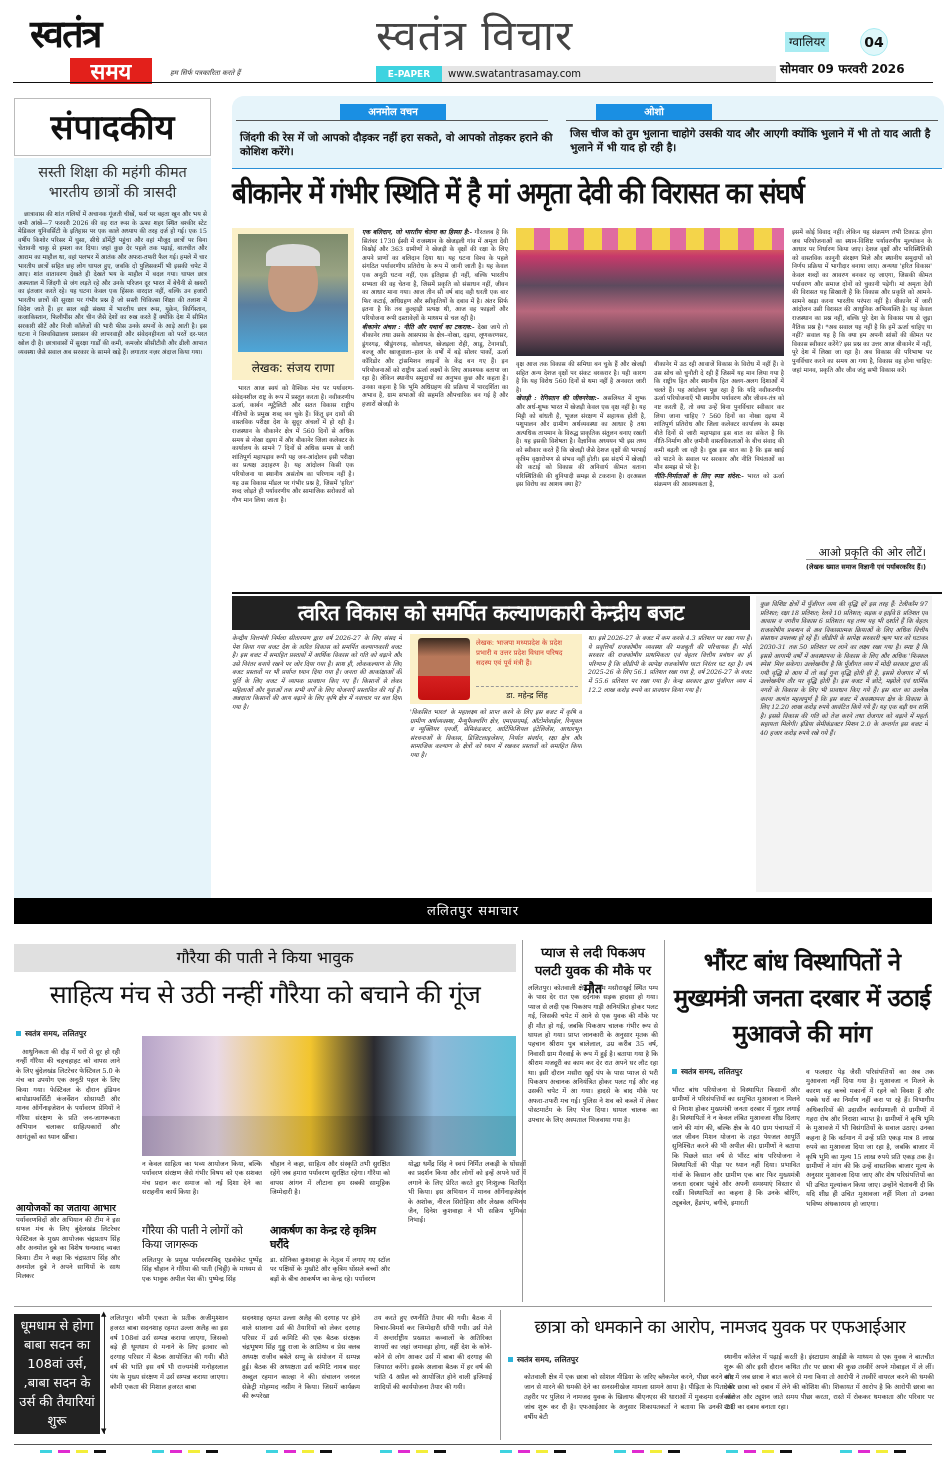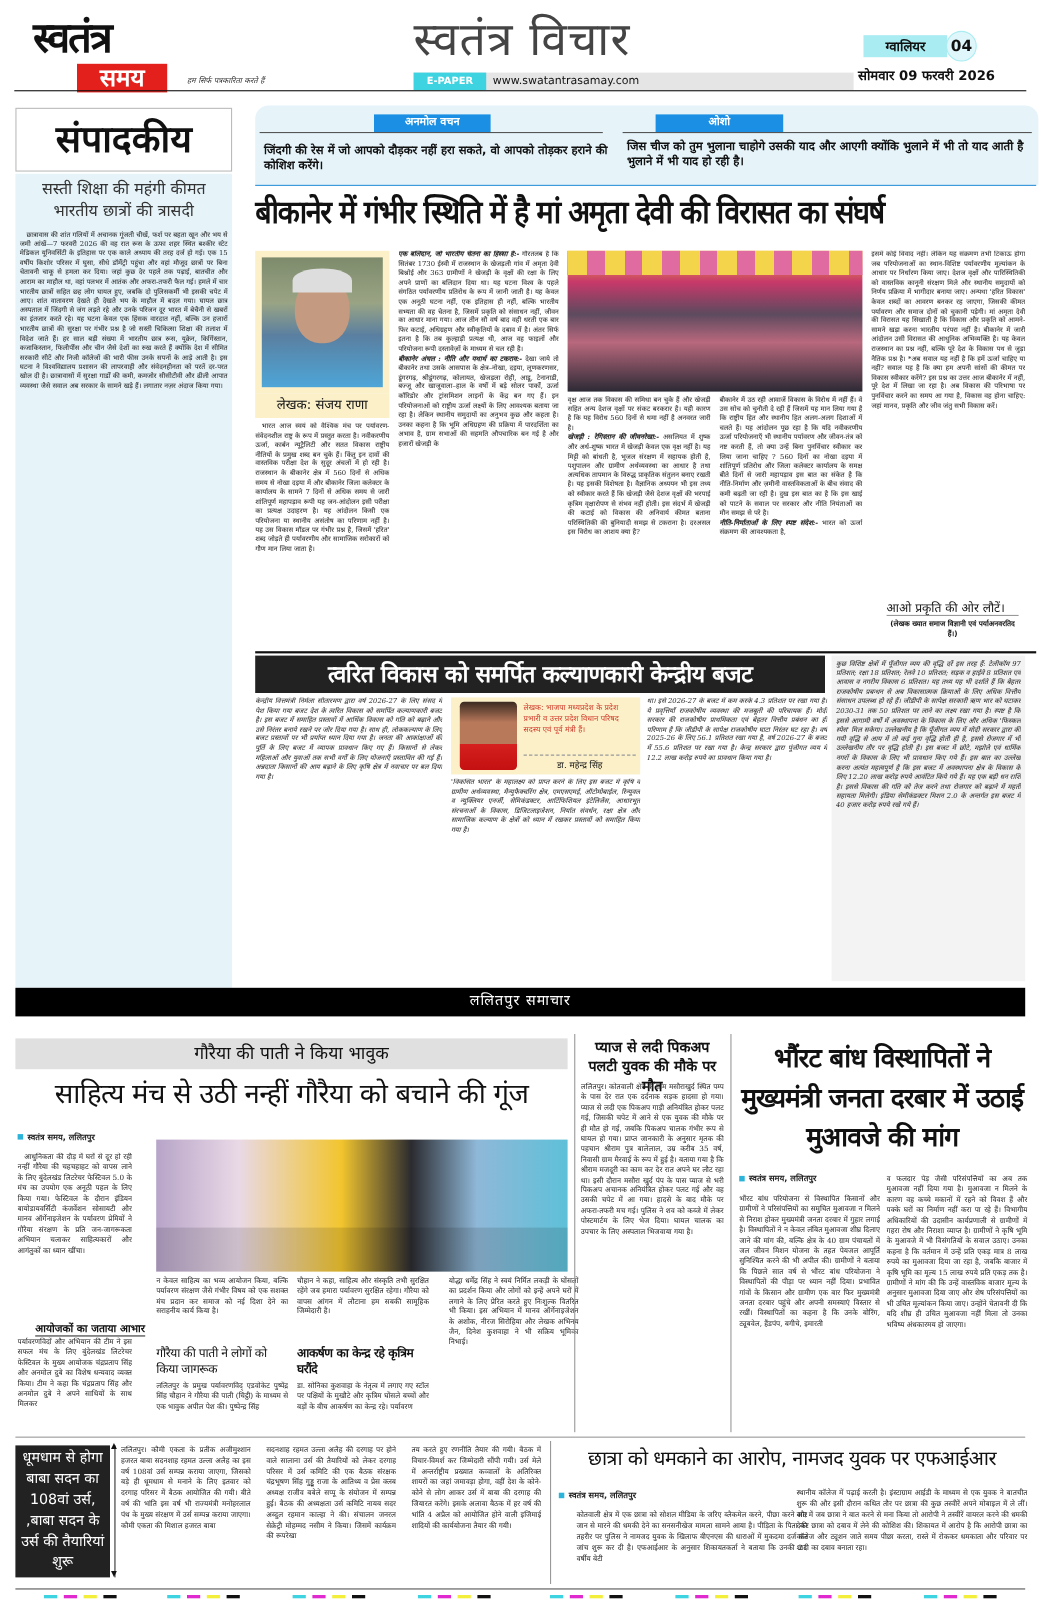--- a/index.html
+++ b/index.html
@@ -8,21 +8,21 @@
 .txt{font-family:"DejaVu Serif","Liberation Serif",serif;font-size:6.2px;line-height:8.6px;text-align:justify;color:#222;overflow:hidden}
 .txt p{text-indent:6px}
 
 .logo-top{left:30px;top:14px;font-size:38px;font-weight:900;color:#111;letter-spacing:-2px;line-height:40px;font-family:"DejaVu Serif",serif}
 .logo-red{left:70px;top:58px;width:82px;height:26px;background:#e3201b;color:#fff;font-weight:900;font-size:22px;line-height:26px;text-align:center;font-family:"DejaVu Serif",serif}
 .tagline{left:170px;top:68px;font-size:7px;font-style:italic;color:#333;font-family:"DejaVu Serif",serif}
 .paper-title{left:376px;top:12px;font-size:42px;color:#444;line-height:48px;font-family:"DejaVu Sans",sans-serif;letter-spacing:1px}
 .url-bar{left:376px;top:66px;width:400px;height:16px;background:#e5e5e5}
 .epaper{left:376px;top:66px;width:66px;height:16px;background:#3ed3e0;color:#fff;font-size:9px;font-weight:bold;text-align:center;line-height:16px}
 .url{left:448px;top:66px;font-size:10px;line-height:16px;color:#111}
-.city{left:785px;top:32px;height:20px;padding:0 20px;background:#a9ecf2;font-size:12px;font-weight:bold;line-height:20px}
+.city{left:785px;top:32px;height:20px;padding:0 4px;background:#a9ecf2;font-size:12px;font-weight:normal;line-height:20px}
 .pgno{left:860px;top:28px;width:28px;height:28px;border-radius:50%;background:#dff7fa;border:1px solid #a9ecf2;font-size:14px;font-weight:bold;text-align:center;line-height:26px}
 .date{left:780px;top:60px;font-size:12px;font-weight:bold;white-space:nowrap}
 .mast-rule{left:13px;top:82px;width:920px;height:1px;background:#111}
 
 .ed-box{left:14px;top:98px;width:197px;height:58px;border:1px solid #bbb;background:#fff}
 .ed-title{left:14px;top:100px;width:197px;text-align:center;font-size:34px;font-weight:900;font-family:"DejaVu Serif",serif;line-height:54px}
 .ed-panel{left:14px;top:158px;width:197px;height:740px;background:#e6f4fa}
 .ed-head{left:14px;top:162px;width:197px;text-align:center;font-size:14.5px;line-height:20px;color:#333}
 
 .q-panel{left:232px;top:96px;width:712px;height:72px;background:#e6f4fa;border-radius:12px 12px 0 0}
@@ -101,22 +101,22 @@
   <span>वृक्ष आज तक विकास की समिधा बन चुके हैं और खेजड़ी सहित अन्य देशज वृक्षों पर संकट बरकरार है। यही कारण है कि यह विरोध 560 दिनों से थमा नहीं है अनवरत जारी है।</span>
   <div><b><i>खेजड़ी : रेगिस्तान की जीवनरेखा:-</i></b> <span>असलियत में शुष्क और अर्ध-शुष्क भारत में खेजड़ी केवल एक वृक्ष नहीं है। यह मिट्टी को बांधती है, भूजल संरक्षण में सहायक होती है, पशुपालन और ग्रामीण अर्थव्यवस्था का आधार है तथा अत्यधिक तापमान के विरुद्ध प्राकृतिक संतुलन बनाए रखती है। यह इसकी विशेषता है। वैज्ञानिक अध्ययन भी इस तथ्य को स्वीकार करते हैं कि खेजड़ी जैसे देशज वृक्षों की भरपाई कृत्रिम वृक्षारोपण से संभव नहीं होती। इस संदर्भ में खेजड़ी की कटाई को विकास की अनिवार्य कीमत बताना परिस्थितिकी की बुनियादी समझ से टकराना है। दरअसल इस विरोध का आशय क्या है?</span></div>
 </div>
 <div class="abs txt" style="left:654px;top:360px;width:130px;height:230px">
   <span>बीकानेर में उठ रही आवाजें विकास के विरोध में नहीं हैं। वे उस सोच को चुनौती दे रही हैं जिसमें यह मान लिया गया है कि राष्ट्रीय हित और स्थानीय हित अलग-अलग दिशाओं में चलते हैं। यह आंदोलन पूछ रहा है कि यदि नवीकरणीय ऊर्जा परियोजनाएँ भी स्थानीय पर्यावरण और जीवन-तंत्र को नष्ट करती हैं, तो क्या उन्हें बिना पुनर्विचार स्वीकार कर लिया जाना चाहिए ? 560 दिनों का नोखा दइया में शांतिपूर्ण प्रतिरोध और जिला कलेक्टर कार्यालय के समक्ष बीते दिनों से जारी महापड़ाव इस बात का संकेत है कि नीति-निर्माण और ज़मीनी वास्तविकताओं के बीच संवाद की कमी बढ़ती जा रही है। दुख इस बात का है कि इस खाई को पाटने के सवाल पर सरकार और नीति नियंताओं का मौन समझ से परे है।</span>
   <div><b><i>नीति-निर्माताओं के लिए स्पष्ट संदेश:-</i></b> <span>भारत को ऊर्जा संक्रमण की आवश्यकता है,</span></div>
 </div>
 <div class="abs txt" style="left:792px;top:228px;width:140px;height:312px">
   <span>इसमें कोई विवाद नहीं। लेकिन यह संक्रमण तभी टिकाऊ होगा जब परियोजनाओं का स्थान-विशिष्ट पर्यावरणीय मूल्यांकन के आधार पर निर्धारण किया जाए। देशज वृक्षों और पारिस्थितिकी को वास्तविक कानूनी संरक्षण मिले और स्थानीय समुदायों को निर्णय प्रक्रिया में भागीदार बनाया जाए। अन्यथा 'हरित विकास' केवल शब्दों का आवरण बनकर रह जाएगा, जिसकी कीमत पर्यावरण और समाज दोनों को चुकानी पड़ेगी। मां अमृता देवी की विरासत यह सिखाती है कि विकास और प्रकृति को आमने-सामने खड़ा करना भारतीय परंपरा नहीं है। बीकानेर में जारी आंदोलन उसी विरासत की आधुनिक अभिव्यक्ति है। यह केवल राजस्थान का प्रश्न नहीं, बल्कि पूरे देश के विकास पथ से जुड़ा नैतिक प्रश्न है। *अब सवाल यह नहीं है कि हमें ऊर्जा चाहिए या नहीं? सवाल यह है कि क्या हम अपनी सांसों की कीमत पर विकास स्वीकार करेंगे? इस प्रश्न का उत्तर आज बीकानेर में नहीं, पूरे देश में लिखा जा रहा है। अब विकास की परिभाषा पर पुनर्विचार करने का समय आ गया है, विकास वह होना चाहिए: जहां मानव, प्रकृति और जीव जंतु सभी विकास करें।</span>
 </div>
-<div class="abs" style="left:806px;top:544px;width:120px;font-size:11px;text-align:left;border-bottom:1px solid #999">आओ प्रकृति की ओर लौटें।</div>
-<div class="abs" style="left:806px;top:562px;width:120px;font-size:6.5px;font-weight:bold;text-align:center">(लेखक ख्यात समाज विज्ञानी एवं पर्याअनवरतिद हैं।)</div>
+<div class="abs" style="left:806px;top:544px;width:120px;font-size:11px;text-align:right;border-bottom:1px solid #999">आओ प्रकृति की ओर लौटें।</div>
+<div class="abs" style="left:806px;top:562px;width:120px;font-size:6.5px;font-weight:bold;text-align:center">(लेखक ख्यात समाज विज्ञानी एवं पर्याबरकरिद हैं।)</div>
 <div class="abs" style="left:232px;top:592px;width:710px;height:2px;background:#111"></div>
 
 <div class="abs" style="left:232px;top:596px;width:518px;height:34px;background:#222;color:#fff;font-size:21px;font-weight:bold;text-align:center;line-height:34px;white-space:nowrap;letter-spacing:-0.5px">त्वरित विकास को समर्पित कल्याणकारी केन्द्रीय बजट</div>
 <div class="abs txt" style="left:232px;top:634px;width:170px;height:258px;font-style:italic">
   <span>केन्द्रीय वित्तमंत्री निर्मला सीतारमण द्वारा वर्ष 2026-27 के लिए संसद में पेश किया गया बजट देश के त्वरित विकास को समर्पित कल्याणकारी बजट है। इस बजट में समाहित प्रस्तावों में आर्थिक विकास को गति को बढ़ाने और उसे निरंतर बनाये रखने पर जोर दिया गया है। साथ ही, लोककल्याण के लिए बजट प्रस्तावों पर भी प्रर्याप्त ध्यान दिया गया है। जनता की आकांक्षाओं की पूर्ति के लिए बजट में व्यापक प्रावधान किए गए हैं। किसानों से लेकर महिलाओं और युवाओं तक सभी वर्गों के लिए योजनाएँ प्रस्तावित की गई हैं। अन्नदाता किसानों की आय बढ़ाने के लिए कृषि क्षेत्र में नवाचार पर बल दिया गया है।</span>
 </div>
 <div class="abs" style="left:410px;top:634px;width:172px;height:70px;background:#fbf0c8">
   <div style="position:absolute;left:8px;top:4px;width:52px;height:62px;background:linear-gradient(180deg,#3a2a20 0%,#b8785a 30%,#b8785a 62%,#d62020 62%,#c41010 100%);border-radius:4px"></div>
   <div style="position:absolute;left:66px;top:4px;width:102px;font-size:7px;line-height:10px;color:#d03a2a;">लेखक: भाजपा मध्यप्रदेश के प्रदेश प्रभारी व उत्तर प्रदेश विधान परिषद सदस्य एवं पूर्व मंत्री हैं।</div>
   <div style="position:absolute;left:66px;top:52px;width:102px;font-size:8px;text-align:center;border-top:1px dashed #999;padding-top:2px">डा. महेन्द्र सिंह</div>
@@ -136,21 +136,21 @@
 
 <div class="abs gray-head">गौरैया की पाती ने किया भावुक</div>
 <div class="abs" style="left:14px;top:976px;width:502px;font-size:25px;text-align:center;line-height:38px;white-space:nowrap;letter-spacing:-0.5px">साहित्य मंच से उठी नन्हीं गौरैया को बचाने की गूंज</div>
 <div class="abs dateline" style="left:16px;top:1028px"><span class="sq"></span><span>स्वतंत्र समय, ललितपुर</span></div>
 <div class="abs txt" style="left:16px;top:1048px;width:104px;height:150px;font-size:6.6px;line-height:9.4px">
   <p>आधुनिकता की दौड़ में घरों से दूर हो रही नन्हीं गौरैया की चहचहाहट को वापस लाने के लिए बुंदेलखंड लिटरेचर फेस्टिवल 5.0 के मंच का उपयोग एक अनूठी पहल के लिए किया गया। फेस्टिवल के दौरान इंडियन बायोडायवर्सिटी कंजर्वेशन सोसायटी और मानव ऑर्गेनाइजेशन के पर्यावरण प्रेमियों ने गौरैया संरक्षण के प्रति जन-जागरूकता अभियान चलाकर साहित्यकारों और आगंतुकों का ध्यान खींचा।</p>
 </div>
 <div class="abs" style="left:142px;top:1036px;width:374px;height:120px;background:linear-gradient(90deg,#b7a4c8 0%,#e9d9e6 20%,#f2c52e 45%,#2b2b30 62%,#8fb8d8 78%,#5ec0d8 100%)">
   <div style="position:absolute;left:0;bottom:0;width:100%;height:40px;background:rgba(0,0,0,0.12)"></div>
 </div>
-<div class="abs" style="left:32px;top:1201px;width:100px;font-size:9.5px;font-weight:bold;border-bottom:1px solid #333">आयोजकों का जताया आभार</div>
+<div class="abs" style="left:16px;top:1201px;width:100px;font-size:9.5px;font-weight:bold;border-bottom:1px solid #333">आयोजकों का जताया आभार</div>
 <div class="abs txt" style="left:16px;top:1216px;width:104px;height:86px;font-size:6.6px;line-height:9.4px">
   <span>पर्यावरणविदों और अभियान की टीम ने इस सफल मंच के लिए बुंदेलखंड लिटरेचर फेस्टिवल के मुख्य आयोजक चंद्रप्रताप सिंह और अनमोल दुबे का विशेष धन्यवाद व्यक्त किया। टीम ने कहा कि चंद्रप्रताप सिंह और अनमोल दुबे ने अपने साथियों के साथ मिलकर</span>
 </div>
 <div class="abs txt" style="left:142px;top:1160px;width:120px;height:50px;font-size:6.6px;line-height:9.4px">
   <span>न केवल साहित्य का भव्य आयोजन किया, बल्कि पर्यावरण संरक्षण जैसे गंभीर विषय को एक सशक्त मंच प्रदान कर समाज को नई दिशा देने का सराहनीय कार्य किया है।</span>
 </div>
 <div class="abs" style="left:142px;top:1224px;width:120px;font-size:11px;font-weight:normal;line-height:14px;letter-spacing:-0.4px">गौरैया की पाती ने लोगों को किया जागरूक</div>
 <div class="abs txt" style="left:142px;top:1256px;width:120px;height:46px;font-size:6.6px;line-height:9.4px">
   <span>ललितपुर के प्रमुख पर्यावरणविद् एडवोकेट पुष्पेंद्र सिंह चौहान ने गौरैया की पाती (चिट्ठी) के माध्यम से एक भावुक अपील पेश की। पुष्पेन्द्र सिंह</span>
 </div>

